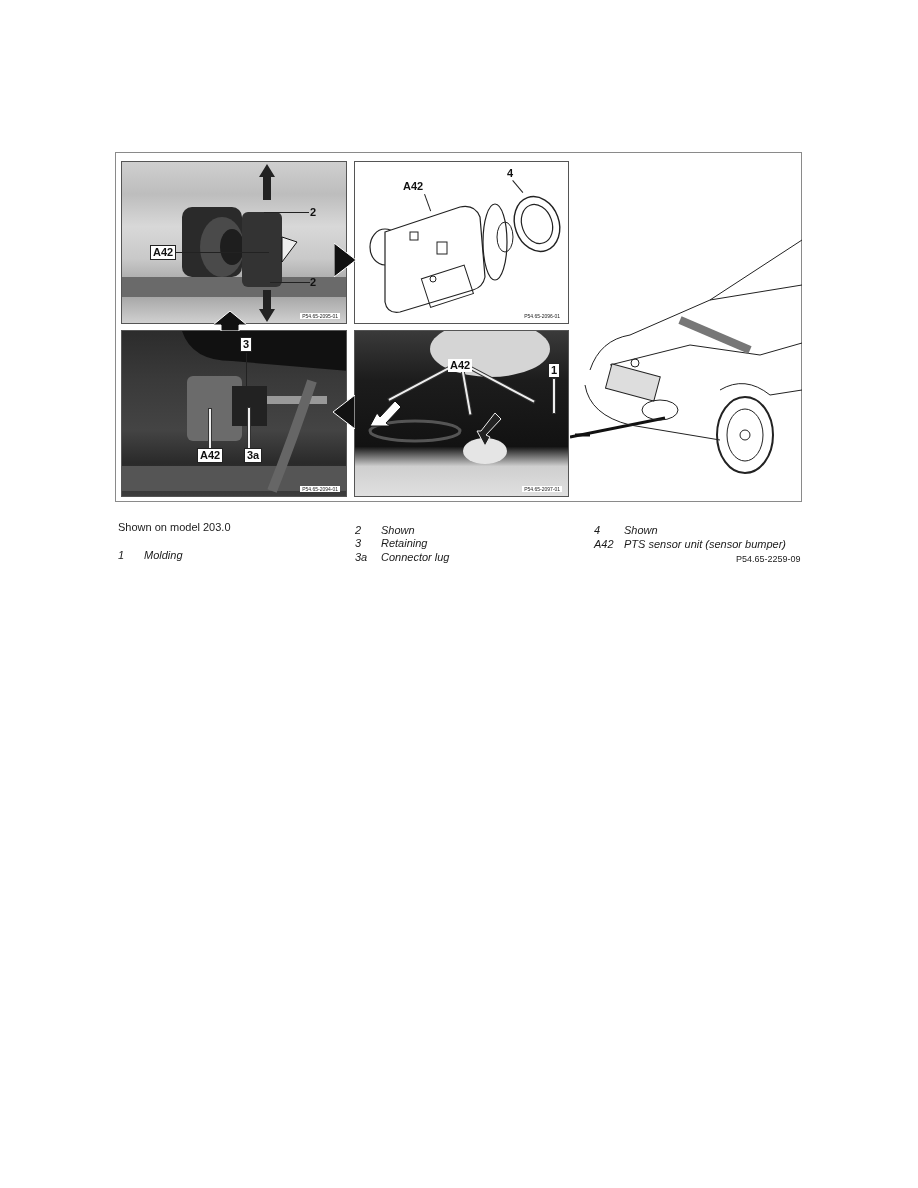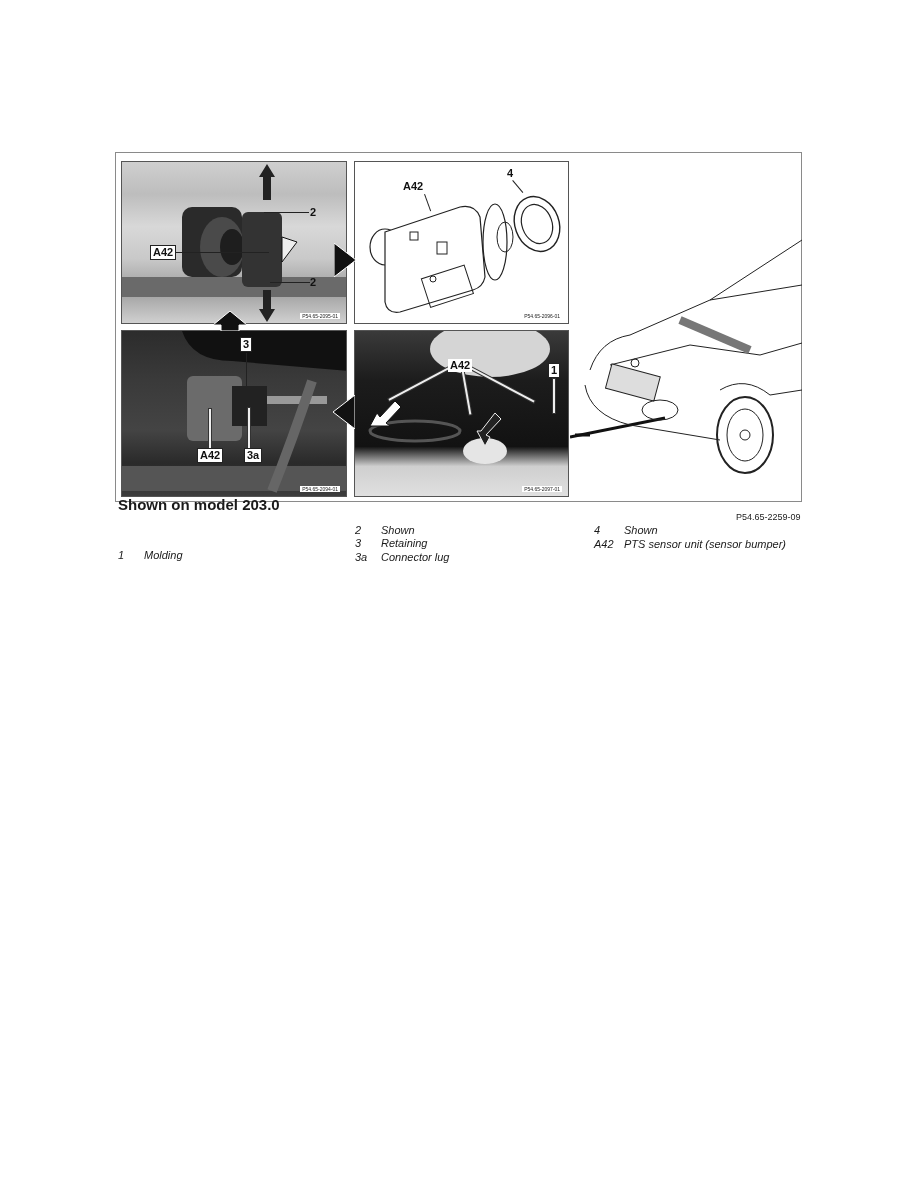--- a/index.html
+++ b/index.html
@@ -8,22 +8,22 @@
   .panel { position:absolute; border:1px solid #555; box-sizing:border-box; overflow:hidden; }
   .p-tl { left:121px; top:161px; width:226px; height:163px; background:linear-gradient(180deg,#cfcfcf 0%,#bdbdbd 20%,#d8d8d8 40%,#c9c9c9 60%,#9e9e9e 80%,#d0d0d0 100%); }
   .p-tr { left:354px; top:161px; width:215px; height:163px; background:#fff; }
   .p-bl { left:121px; top:330px; width:226px; height:167px; background:linear-gradient(180deg,#2c2c2c 0%,#3a3a3a 30%,#444 60%,#2a2a2a 80%,#3d3d3d 100%); }
   .p-br { left:354px; top:330px; width:215px; height:167px; background:linear-gradient(180deg,#3a3a3a 0%,#1c1c1c 30%,#121212 70%,#cfcfcf 82%,#e0e0e0 100%); }
   .callout { position:absolute; background:#fff; color:#111; font-weight:bold; font-size:11px; padding:0 2px; line-height:13px; border:1px solid #222; }
   .callout.plain { border:none; background:transparent; }
   .leader { position:absolute; background:#222; height:1px; transform-origin:0 0; }
   .leader.w { background:#eee; height:2px; box-shadow:0 0 0 1px #333; }
   .ref { position:absolute; font-size:5px; color:#222; background:#fff; padding:0 2px; white-space:nowrap; }
-  .caption { position:absolute; font-size:9px; color:#222; }
-  .legend-title { position:absolute; left:118px; top:496px; font-size:15px; font-weight:bold; }
+  .caption { position:absolute; font-size:9px; color:#222;margin-top:42px; }
+  .legend-title { position:absolute; left:118px; top:521px; font-size:11px; font-weight:normal; }
   .legend-row { position:absolute; font-size:11px; font-style:italic; display:flex; }
   .legend-row .key { width:26px; }
   .legend-row .val { }
   .arrow { position:absolute; }
 </style>
 </head>
 <body>
 
 <div class="frame"></div>
 

